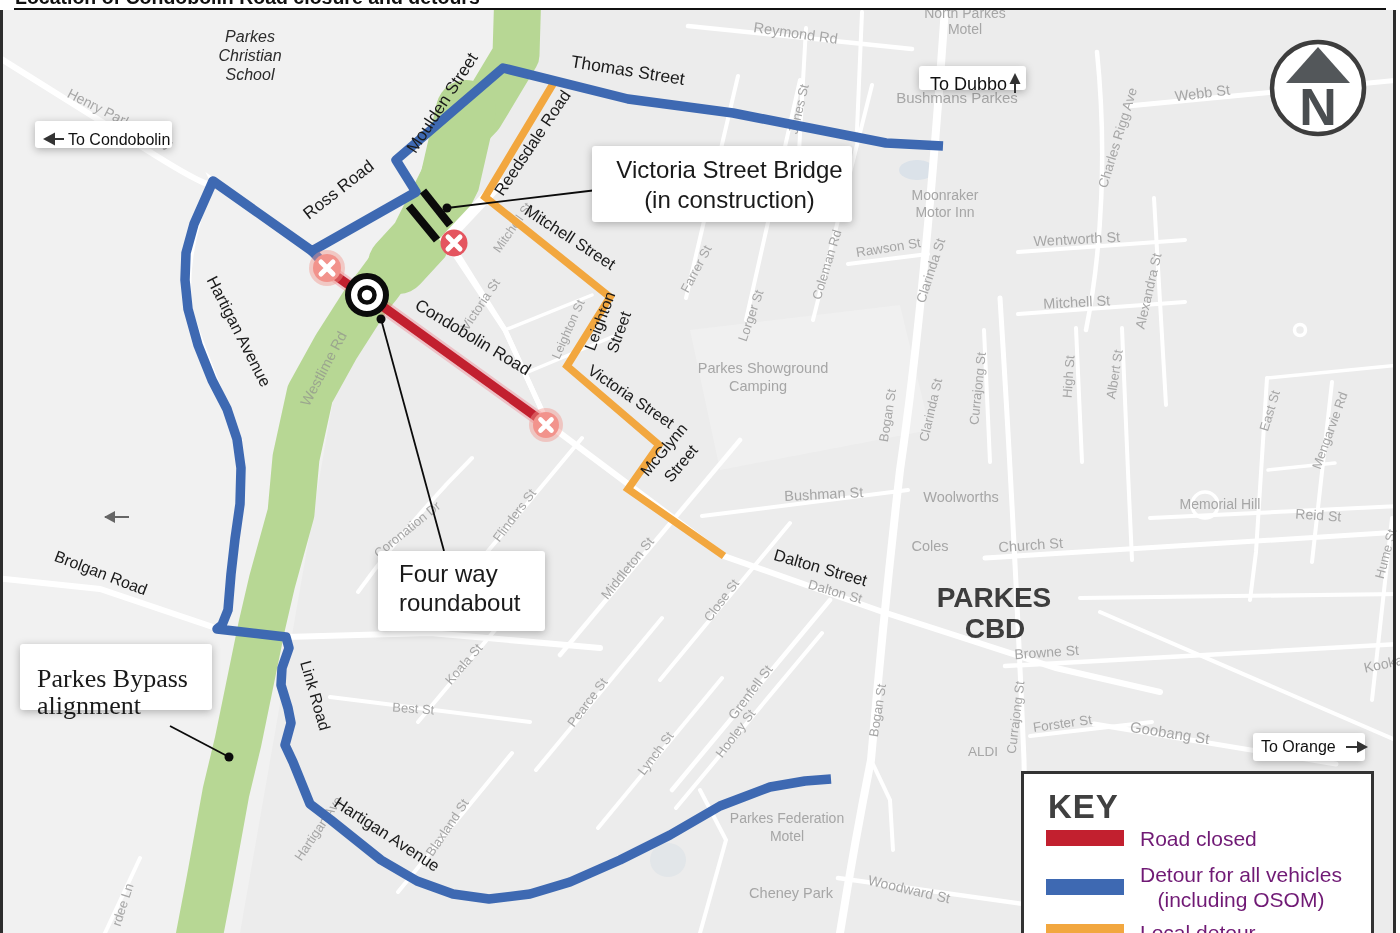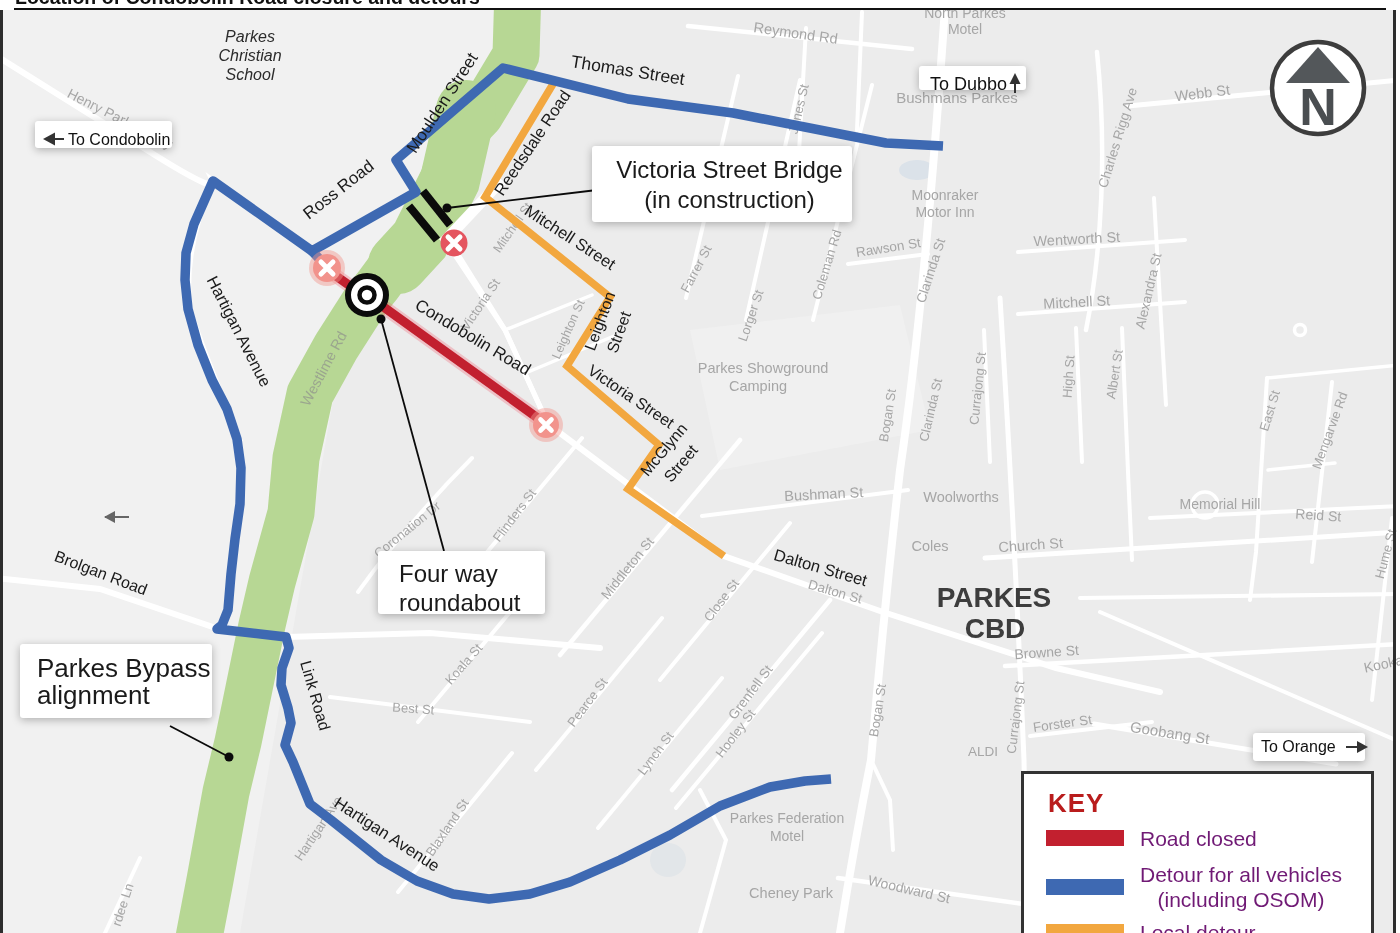--- a/index.html
+++ b/index.html
@@ -3,21 +3,21 @@
 <meta charset="utf-8">
 <style>
 html,body{margin:0;padding:0;}
 body{font-family:"Liberation Sans",sans-serif;}
 .page{position:relative;width:1400px;height:933px;overflow:hidden;background:#ffffff;}
 svg{position:absolute;left:0;top:0;}
 .box{position:absolute;background:#fff;box-shadow:0 2px 8px rgba(0,0,0,.28);color:#1a1a1a;border-radius:3px;}
 #title{position:absolute;left:15px;top:-14px;font-size:19.5px;font-weight:bold;color:#111;white-space:nowrap;}
 #rule{position:absolute;left:14px;top:8px;width:1372px;height:2px;background:#111;}
 #legend{position:absolute;left:1021px;top:771px;width:347px;height:200px;background:#fff;border:3px solid #333;}
-#legend .key{font-size:26px;font-weight:bold;color:#b91c1c;margin:14px 0 0 24px;letter-spacing:1px;}
+#legend .key{font-size:33px;font-weight:bold;color:#404040;margin:14px 0 0 24px;letter-spacing:1px;}
 #legend .sw{position:absolute;width:78px;height:16px;}
 #legend .lab{position:absolute;left:116px;font-size:21px;color:#701a75;line-height:25px;}
 </style>
 </head>
 <body>
 <div class="page">
 <svg width="1400" height="933" viewBox="0 0 1400 933">
 
 <rect x="0" y="10" width="1396" height="923" fill="#ECECEC"></rect>
 
@@ -396,23 +396,23 @@
 <div class="box" style="left:1253px;top:733px;width:112px;height:28px;">
 <svg width="121" height="28">
         <text x="8" y="19" font-family="Liberation Sans,sans-serif" font-size="16" fill="#111">To Orange</text>
         <path d="M 93,14 L 110,14" stroke="#333" stroke-width="2"></path>
         <path d="M 115,14 L 104,8 L 104,20 Z" fill="#333"></path>
       </svg>
 </div>
 
 <div class="box" style="left:592px;top:146px;width:260px;height:76px;font-size:24px;line-height:30px;padding:9px 0 0 15px;box-sizing:border-box;text-align:center;">Victoria Street Bridge<br>(in construction)</div>
 
-<div class="box" style="left:378px;top:551px;width:167px;height:63px;font-size:24px;line-height:29px;padding:8px 0 0 21px;box-sizing:border-box;">Four way<br>roundabout</div>
-
-<div class="box" style="left:20px;top:644px;width:192px;height:74px;font-size:26px;line-height:27px;padding:11px 0 0 17px;box-sizing:border-box;">Parkes Bypass<br>alignment</div>
+<div class="box" style="left:378px;top:551px;width:167px;height:80px;font-size:24px;line-height:29px;padding:8px 0 0 21px;box-sizing:border-box;">Four way<br>roundabout</div>
+
+<div class="box" style="left:20px;top:644px;width:192px;height:66px;font-size:26px;line-height:27px;padding:21px 0 0 17px;box-sizing:border-box;font-family:Liberation Serif, serif;">Parkes Bypass<br>alignment</div>
 
 <div id="legend">
 <div class="key">KEY</div>
 
 <div class="sw" style="left:22px;top:56px;background:#C2202F;"></div>
 <div class="lab" style="left:116px;top:52px;">Road closed</div>
 
 <div class="sw" style="left:22px;top:105px;background:#3E69B2;"></div>
 <div class="lab" style="left:116px;top:88px;text-align:center;">Detour for all vehicles<br>(including OSOM)</div>
 

